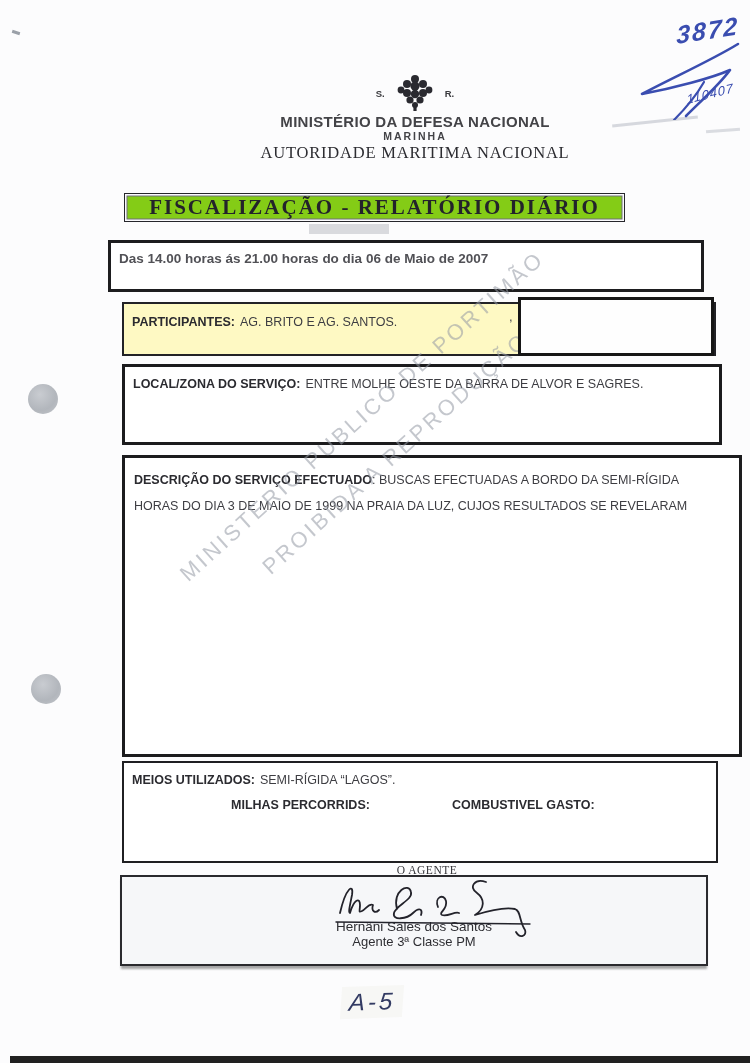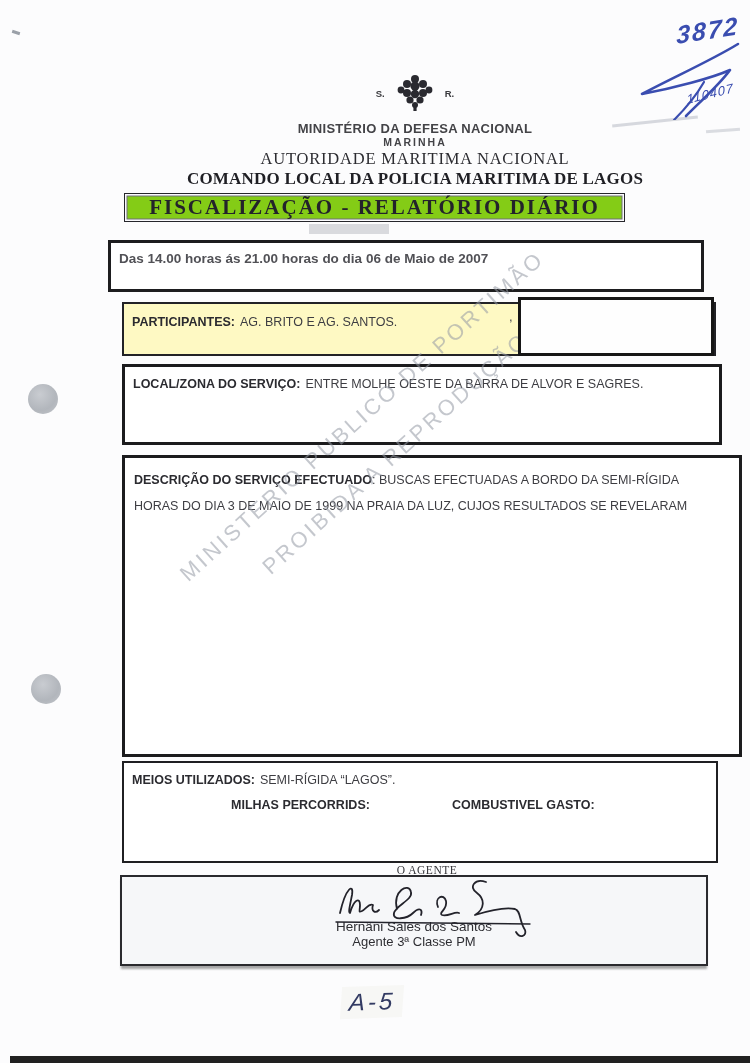--- a/index.html
+++ b/index.html
@@ -19,21 +19,21 @@
   .ink{color:#3a4db0;font-style:italic;}
   .doc-number{left:676px;top:16px;font-size:25px;letter-spacing:2px;transform:rotate(-9deg) skewX(-10deg);font-weight:bold;}
   .date-note{left:686px;top:86px;font-size:13px;transform:rotate(-14deg) skewX(-8deg);letter-spacing:1px;}
   .a5-mark{left:341px;top:986px;font-size:24px;color:#333b63;font-style:italic;
            transform:rotate(-2deg) skewX(-6deg);letter-spacing:3px;background:#f7f7f5;padding:2px 8px;}
 
   
   .header-wrap{left:82px;top:74px;width:666px;text-align:center;}
   .crest-row{display:flex;align-items:center;justify-content:center;gap:9px;height:38px;}
   .crest-initial{font-size:9.5px;font-weight:bold;color:#3a3a3e;}
-  .h-ministry{margin-top:9px;font-size:13px;font-weight:bold;color:#434347;letter-spacing:.3px;}
+  .h-ministry{margin-top:1px;font-size:15px;font-weight:bold;color:#434347;letter-spacing:.3px;}
   .h-branch{font-size:10.5px;font-weight:bold;color:#434347;letter-spacing:2px;}
   .h-authority{margin-top:1px;font-family:"Liberation Serif",serif;font-size:16.5px;letter-spacing:.8px;color:#2c2c31;}
   .h-command{font-family:"Liberation Serif",serif;font-size:17px;font-weight:bold;letter-spacing:.2px;color:#1f1f24;}
 
   
   .title-box{left:124px;top:193px;width:499px;height:27px;background:#84cc16;
              border:1.5px solid #26262b;box-shadow:inset 0 0 0 1.5px #fafafc, inset 0 0 0 2.5px #6e6e76;
              display:flex;align-items:center;justify-content:center;}
   .title-text{font-family:"Liberation Serif",serif;font-weight:bold;font-size:21px;letter-spacing:2px;color:#23232b;}
   .title-smudge{left:309px;top:224px;width:80px;height:10px;background:#d9dade;}
@@ -104,21 +104,20 @@
             <circle cx="26" cy="26" r="3.6"></circle>
             <circle cx="21" cy="31" r="3"></circle>
           <rect x="19.4" y="31" width="3.2" height="6"></rect>
         </g>
       </svg>
       <span class="crest-initial">R.</span>
     </div>
     <div class="h-ministry">MINISTÉRIO DA DEFESA NACIONAL</div>
     <div class="h-branch">MARINHA</div>
     <div class="h-authority">AUTORIDADE MARITIMA NACIONAL</div>
-    <div class="h-command">COMANDO LOCAL DA POLICIA MARITIMA DE LAGOS</div>
   </div>
 
   <div class="abs title-box">
     <span class="title-text">FISCALIZAÇÃO - RELATÓRIO DIÁRIO</span>
   </div>
   <div class="abs title-smudge"></div>
 
   <div class="box b-date">
     <span>Das 14.00 horas ás 21.00 horas do dia 06 de Maio de 2007</span>
   </div>

